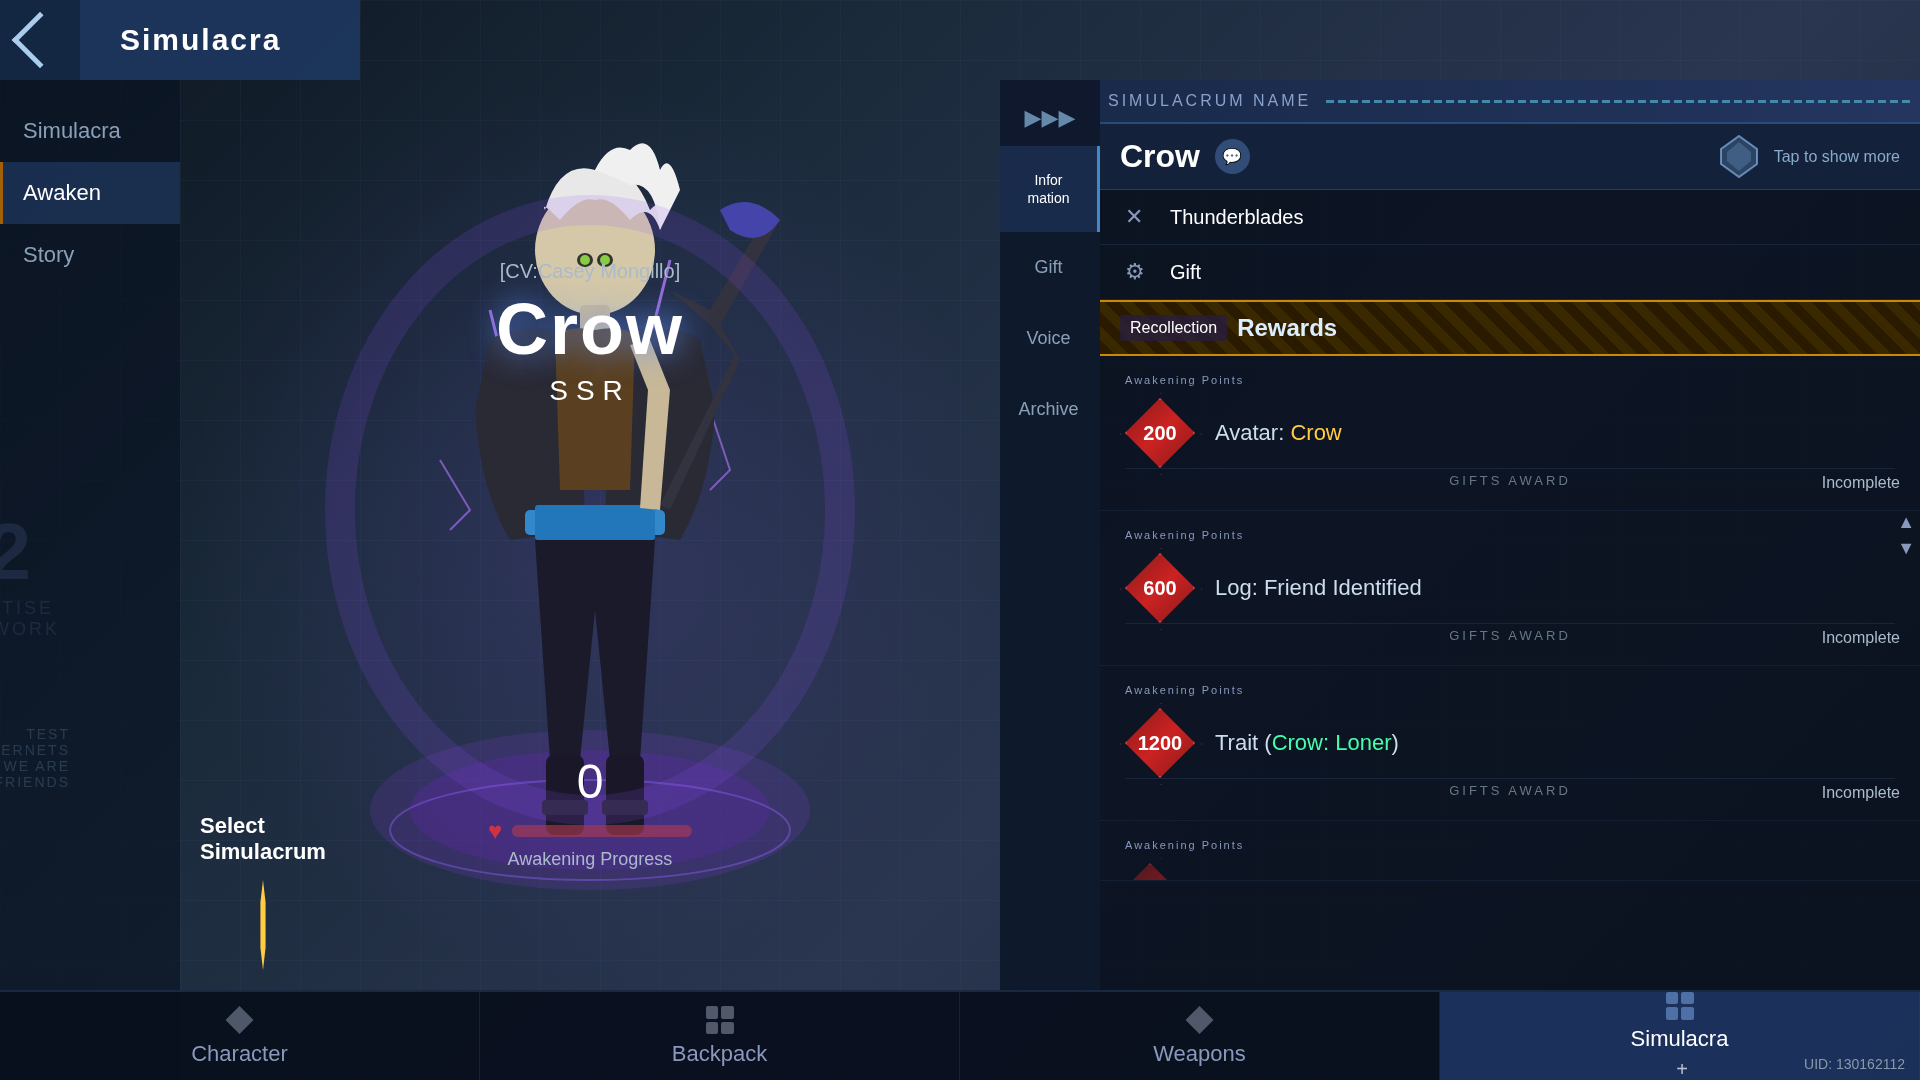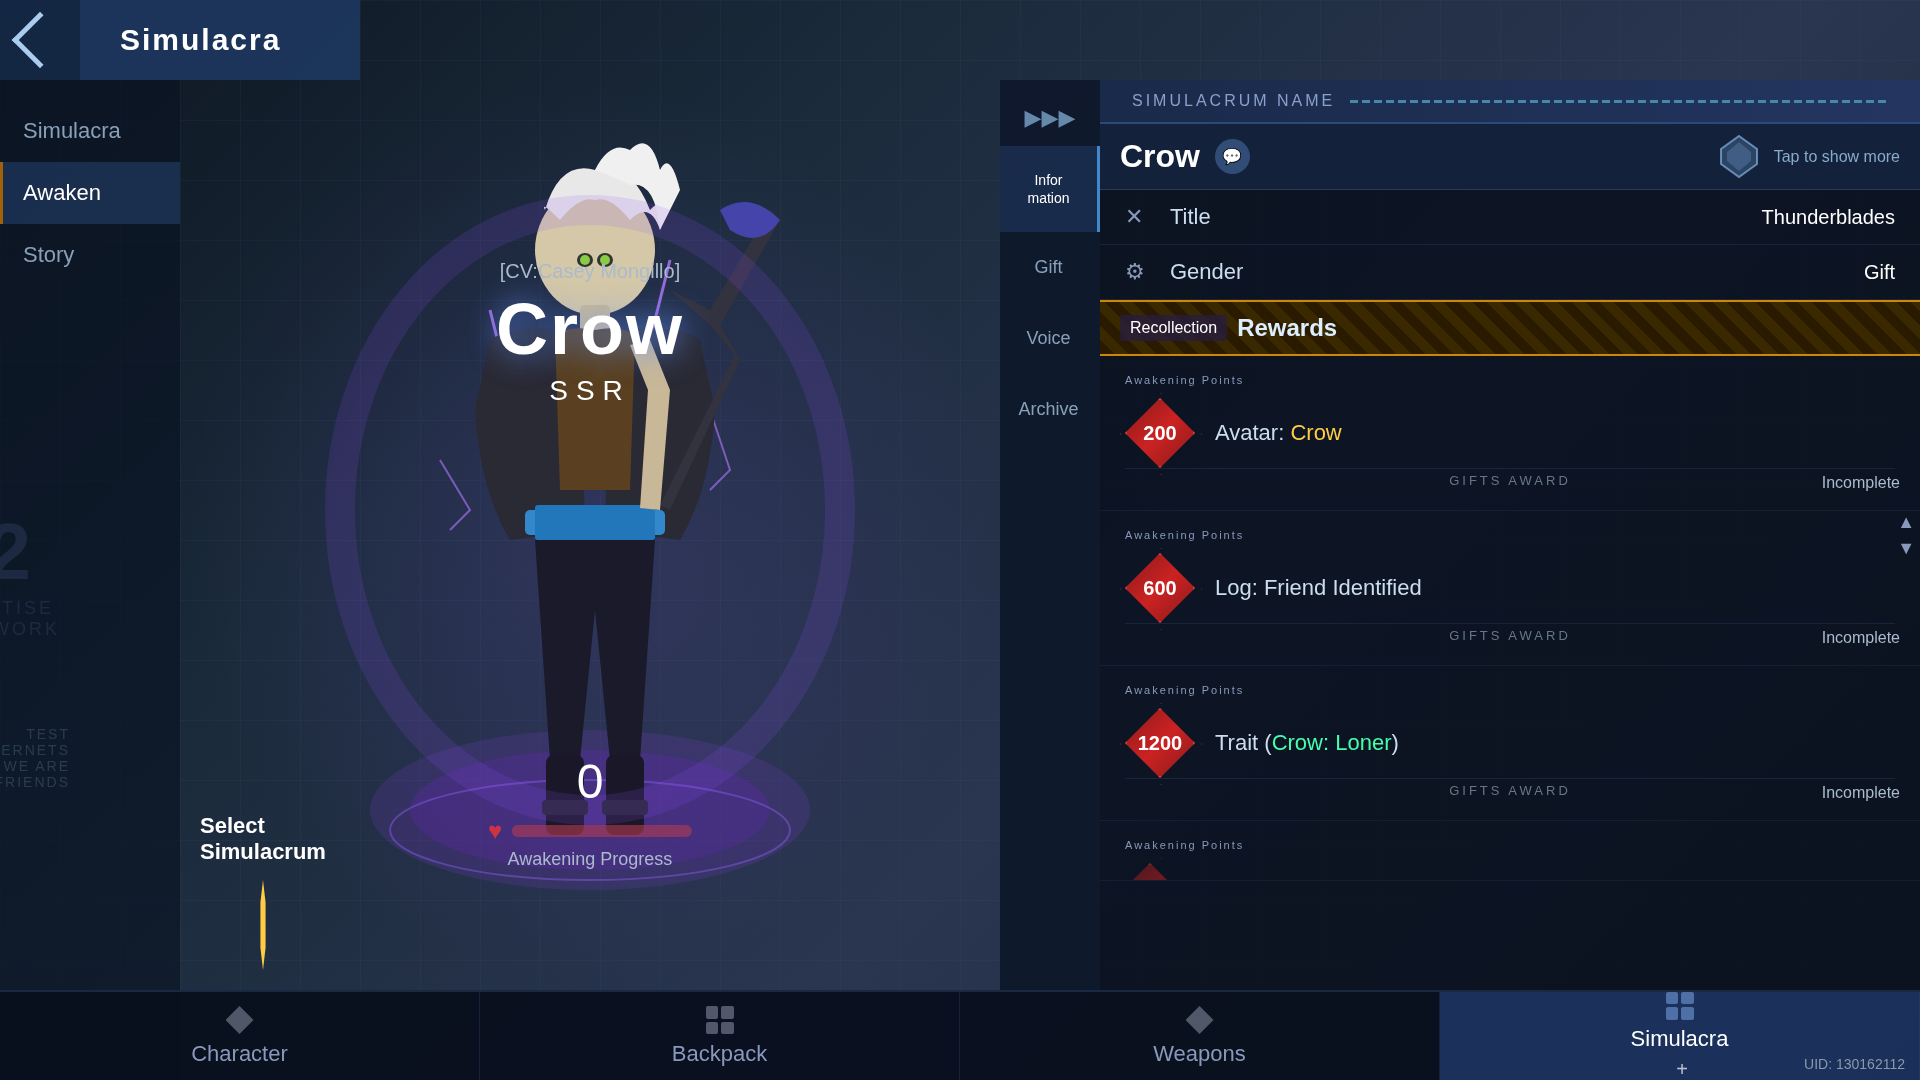--- a/index.html
+++ b/index.html
@@ -300,21 +300,21 @@
     
     .info-panel {
       flex: 1;
       display: flex;
       flex-direction: column;
       overflow: hidden;
     }
 
     .simulacrum-header {
       background: linear-gradient(90deg, #1a2a4a, #243560);
-      padding: 12px 32px;
+      padding: 12px 8px;
       display: flex;
       align-items: center;
       gap: 15px;
       border-bottom: 2px solid #2a4a7a;
     }
 
     .sim-header-label {
       color: #8aa0cc;
       font-size: 16px;
       letter-spacing: 3px;
@@ -811,27 +811,25 @@
           <polygon points="20,2 38,15 38,30 20,43 2,30 2,15" fill="rgba(100,150,200,0.3)" stroke="rgba(150,200,255,0.6)" stroke-width="2"></polygon>
           <polygon points="20,8 32,18 32,27 20,37 8,27 8,18" fill="rgba(150,200,255,0.2)"></polygon>
         </svg>
         <span class="tap-more">Tap to show more</span>
       </div>
 
       <div class="info-rows">
 
         <div class="info-row">
           <span class="info-row-icon">✕</span>
-          <span class="info-row-label">Title</span>
           <span class="info-row-value">Thunderblades</span>
         </div>
 
         <div class="info-row">
           <span class="info-row-icon">⚙</span>
-          <span class="info-row-label">Gender</span>
           <span class="info-row-value">Gift</span>
         </div>
 
         <div class="recollection-header">
           <span class="rec-title-1">Recollection</span>
           <span class="rec-title-2" style="font-size:24px; font-weight:600; color:#ddeeff;">Rewards</span>
         </div>
 
         <div class="reward-card">
           <div class="reward-card-header">Awakening Points</div>

